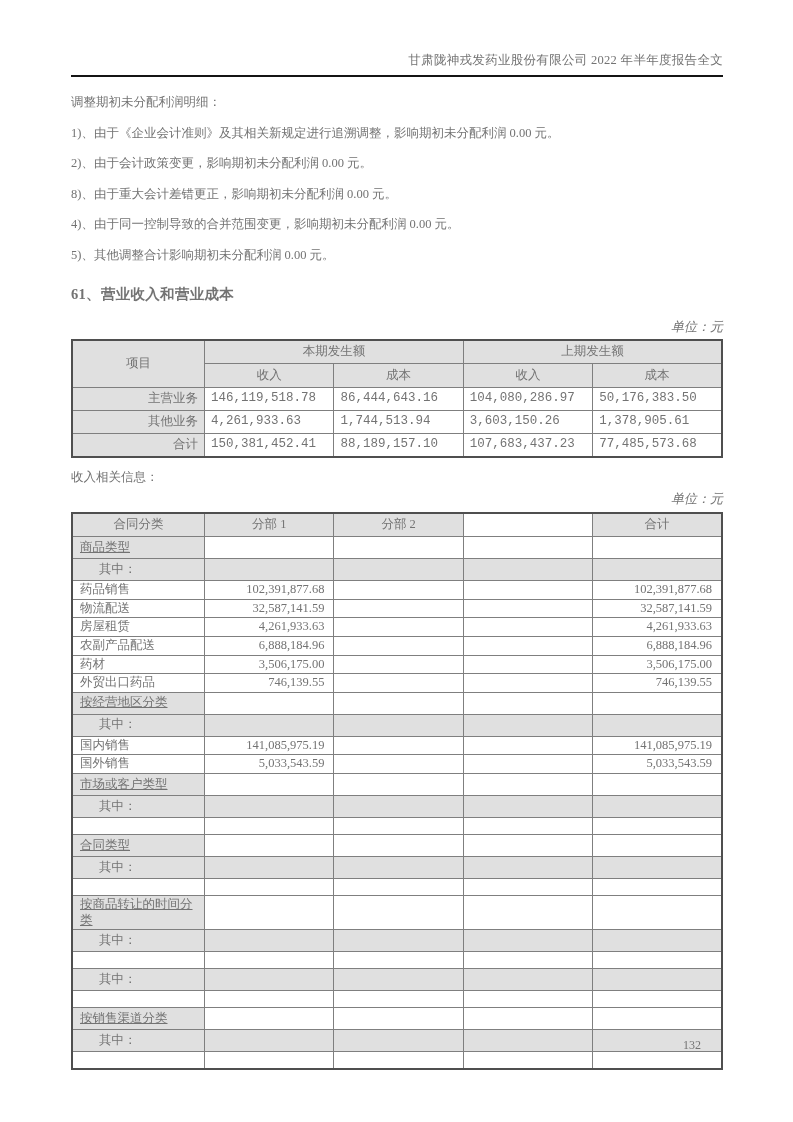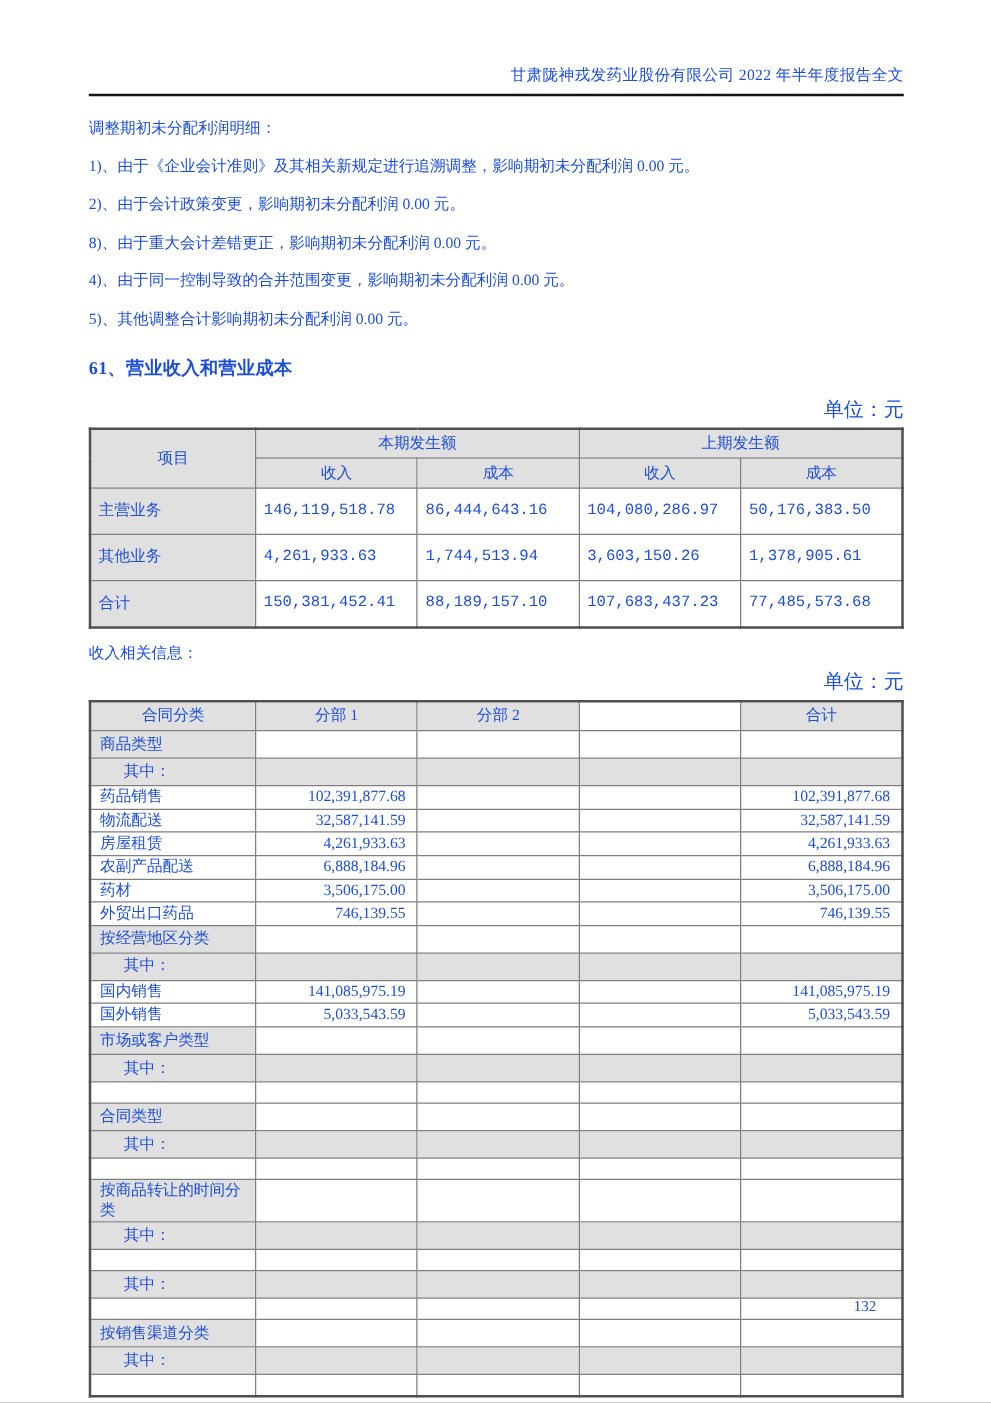--- a/index.html
+++ b/index.html
@@ -3,72 +3,72 @@
 <meta charset="utf-8">
 <style>
   * { margin:0; padding:0; box-sizing:border-box; }
   html,body { background:#9e9e9e; }
   .page {
     width:793px; height:1122px;
     background:#ffffff;
     position:relative;
     margin:0 auto;
     font-family:"Liberation Serif","DejaVu Serif",serif;
-    color:#1d4ed8;
+    color:#737373;
     overflow:hidden;
   }
   .content { position:absolute; left:71px; right:70px; top:0; }
 
   .page-header {
     padding-top:52px;
     text-align:right;
     font-size:12.5px;
     letter-spacing:.3px;
   }
   .header-rule { border-bottom:2px solid #141414; margin-top:6px; }
 
   .lead { margin-top:17px; font-size:12.5px; }
   .item { margin-top:13.5px; font-size:12.5px; }
 
   .sec-title { margin-top:21px; font-size:14.5px; font-weight:bold; letter-spacing:.3px; }
 
-  .unit-line { margin-top:14px; text-align:right; font-size:16px; }
+  .unit-line { margin-top:14px; text-align:right; font-size:13px;font-style:italic; }
   .unit-line.second { margin-top:4px; }
 
   table {
     width:100%;
     border-collapse:collapse;
     table-layout:fixed;
     font-size:12.5px;
     margin-top:3px;
     border:2px solid #4f4f4f;
   }
   td, th {
     border:1px solid #7f7f7f;
     font-weight:normal;
     padding:1px 6px;
     line-height:1.25;
     overflow:hidden;
   }
 
   
   .t1 th { background:#e0e0e0; text-align:center; height:24px; }
-  .t1 .lblcell { background:#e0e0e0; text-align:left; height:37px; }
+  .t1 .lblcell { background:#e0e0e0; text-align:right; height:23px; }
   .t1 .num { text-align:left; padding-right:9px; height:23px;font-family:Liberation Mono, monospace; }
 
   
   .t2 { margin-top:4px; }
   .t2 th { background:#e0e0e0; text-align:center; height:24px; }
   .t2 th.blankcell { background:#ffffff; }
   .t2 .lbl { text-align:left; padding:1px 10px 1px 7px; }
   .t2 .num { text-align:right; padding-right:9px; }
   .t2 tr.r-data td { height:15px; }
   .t2 tr.r-blank td { height:17px; }
   .t2 tr.r-category td { height:22px; }
-  .t2 tr.r-category .lbl { background:#e0e0e0; }
+  .t2 tr.r-category .lbl { background:#e0e0e0;text-decoration:underline; }
   .t2 tr.r-subheader td { height:22px; background:#e0e0e0; }
   .t2 tr.r-subheader .lbl { padding-left:26px; }
 
   .info-line { margin-top:11px; font-size:12.5px; }
 
   .page-number {
     position:absolute; top:1038px; right:92px;
     font-size:12px;
   }
 </style>

